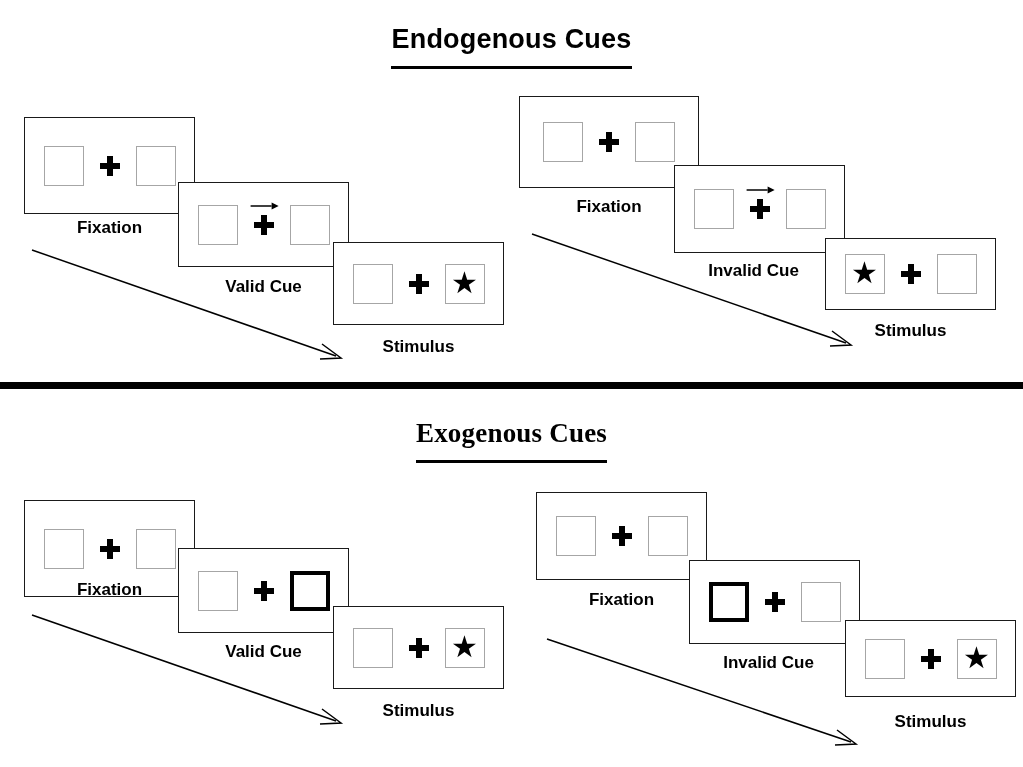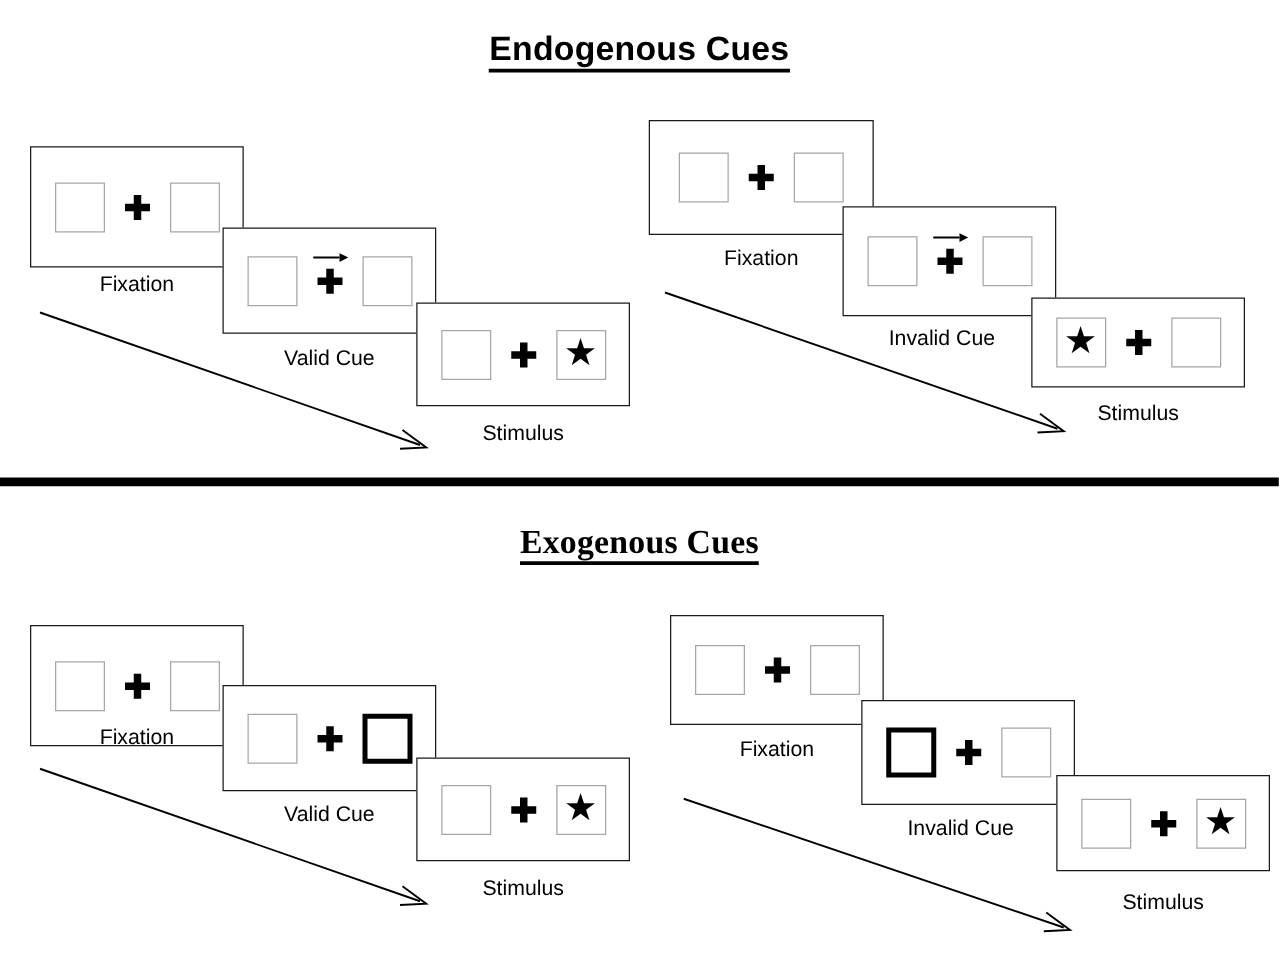--- a/index.html
+++ b/index.html
@@ -20,21 +20,21 @@
   .section-title {
     position: absolute;
     width: 1023px;
     text-align: center;
     font-size: 27px;
     font-weight: bold;
     letter-spacing: 0.2px;
   }
   .section-title span {
     border-bottom: 3px solid #000;
-    padding-bottom: 1px;
+    padding-bottom: 12px;
   }
   #title-endogenous { top: 24px; left: 0; }
   #title-exogenous  { top: 418px; left: 0; font-family: Liberation Serif, serif; }
 
   
   .divider {
     position: absolute;
     left: 0;
     top: 382px;
     width: 1023px;
@@ -109,21 +109,21 @@
     left: 50%;
     transform: translateX(-48%);
     width: 30px;
     height: 10px;
   }
 
   
   .caption {
     position: absolute;
     font-size: 17px;
-    font-weight: normal;
+    font-weight: bold;
     white-space: nowrap;
     text-align: center;
   }
 
   
   .time-arrow {
     position: absolute;
     overflow: visible;
   }
 </style>

